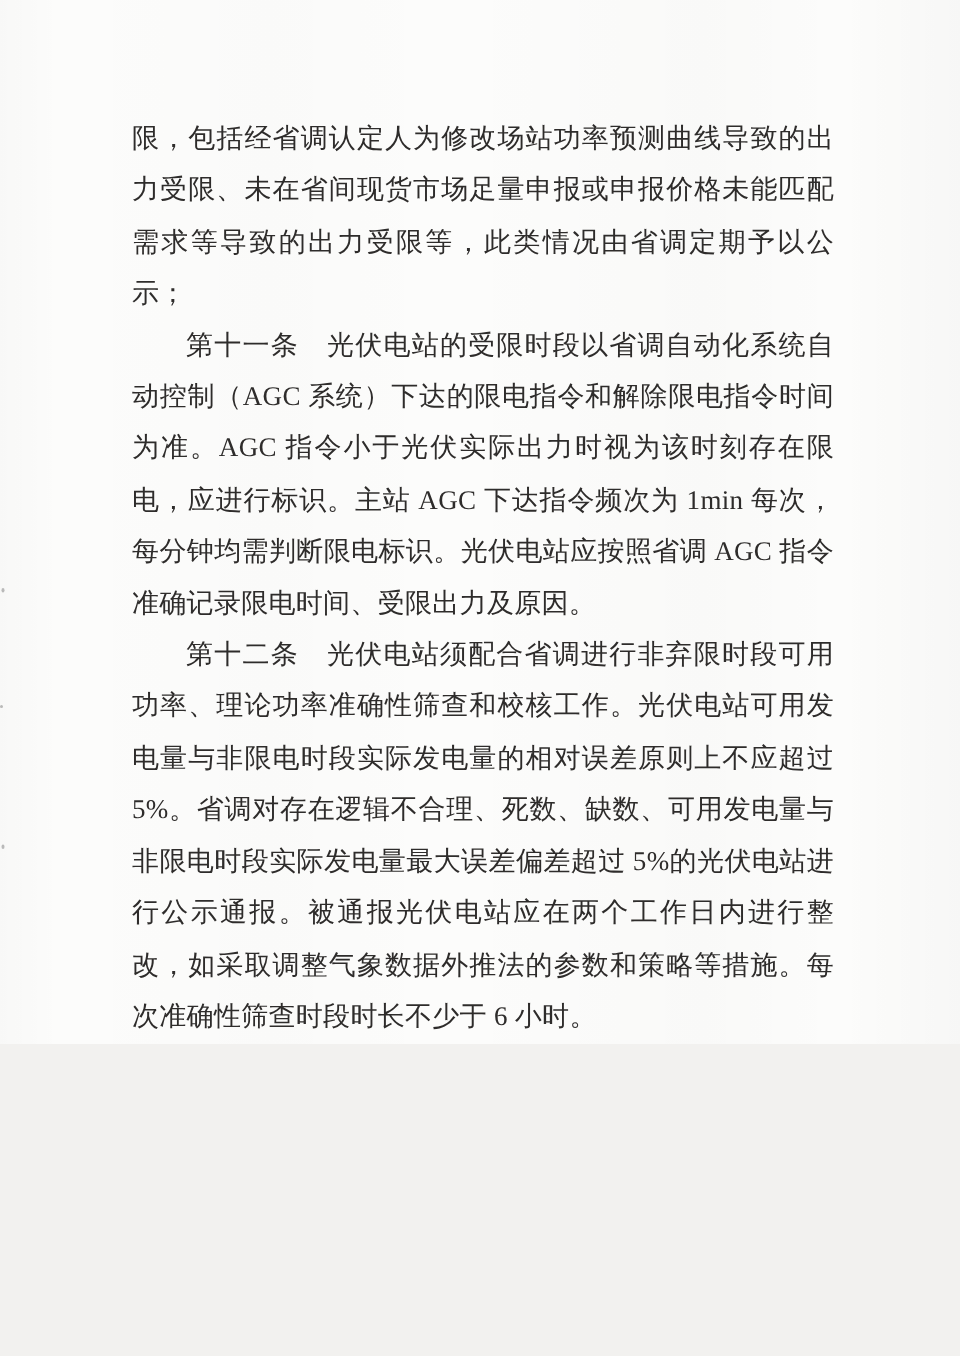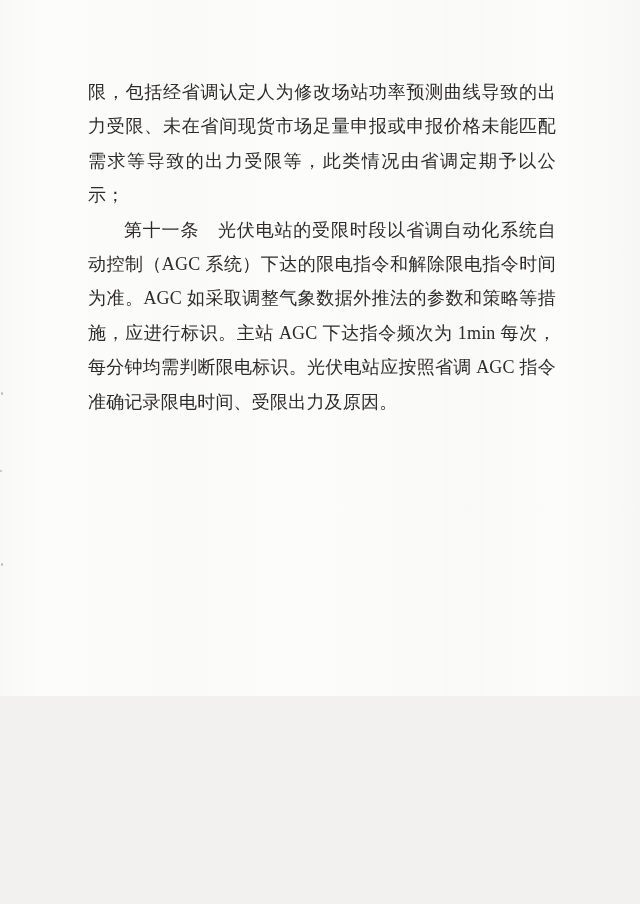--- a/index.html
+++ b/index.html
@@ -66,21 +66,22 @@
   .speck.s2 { left: 0px; top: 470px; width: 2px; height: 2px; }
   .speck.s3 { left: 1px; top: 563px; width: 2px; height: 3px; }
 </style>
 </head>
 <body>
 
 <div class="page">
 
   <div class="text-block">
     <p>限，包括经省调认定人为修改场站功率预测曲线导致的出力受限、未在省间现货市场足量申报或申报价格未能匹配需求等导致的出力受限等，此类情况由省调定期予以公示；</p>
-    <p class="indent">第十一条　光伏电站的受限时段以省调自动化系统自动控制（AGC 系统）下达的限电指令和解除限电指令时间为准。AGC 如采取调整气象数据外推法的参数和策略等措施，应进行标识。主站 AGC 下达指令频次为 1min 每次，每分钟均需判断限电标识。光伏电站应按照省调 AGC 指令准确记录限电时间、受限出力及原因。</p>
+    <p class="indent">第十一条　光伏电站的受限时段以省调自动化系统自动控制（AGC 系统）下达的限电指令和解除限电指令时间为准。AGC 指令小于光伏实际出力时视为该时刻存在限电，应进行标识。主站 AGC 下达指令频次为 1min 每次，每分钟均需判断限电标识。光伏电站应按照省调 AGC 指令准确记录限电时间、受限出力及原因。</p>
+    <p class="indent">第十二条　光伏电站须配合省调进行非弃限时段可用功率、理论功率准确性筛查和校核工作。光伏电站可用发电量与非限电时段实际发电量的相对误差原则上不应超过 5%。省调对存在逻辑不合理、死数、缺数、可用发电量与非限电时段实际发电量最大误差偏差超过 5%的光伏电站进行公示通报。被通报光伏电站应在两个工作日内进行整改，如采取调整气象数据外推法的参数和策略等措施。每次准确性筛查时段时长不少于 6 小时。</p>
   </div>
 
   <div class="page-number">- 15 -</div>
 
   <div class="speck s1"></div>
   <div class="speck s2"></div>
   <div class="speck s3"></div>
 
 </div>
 

